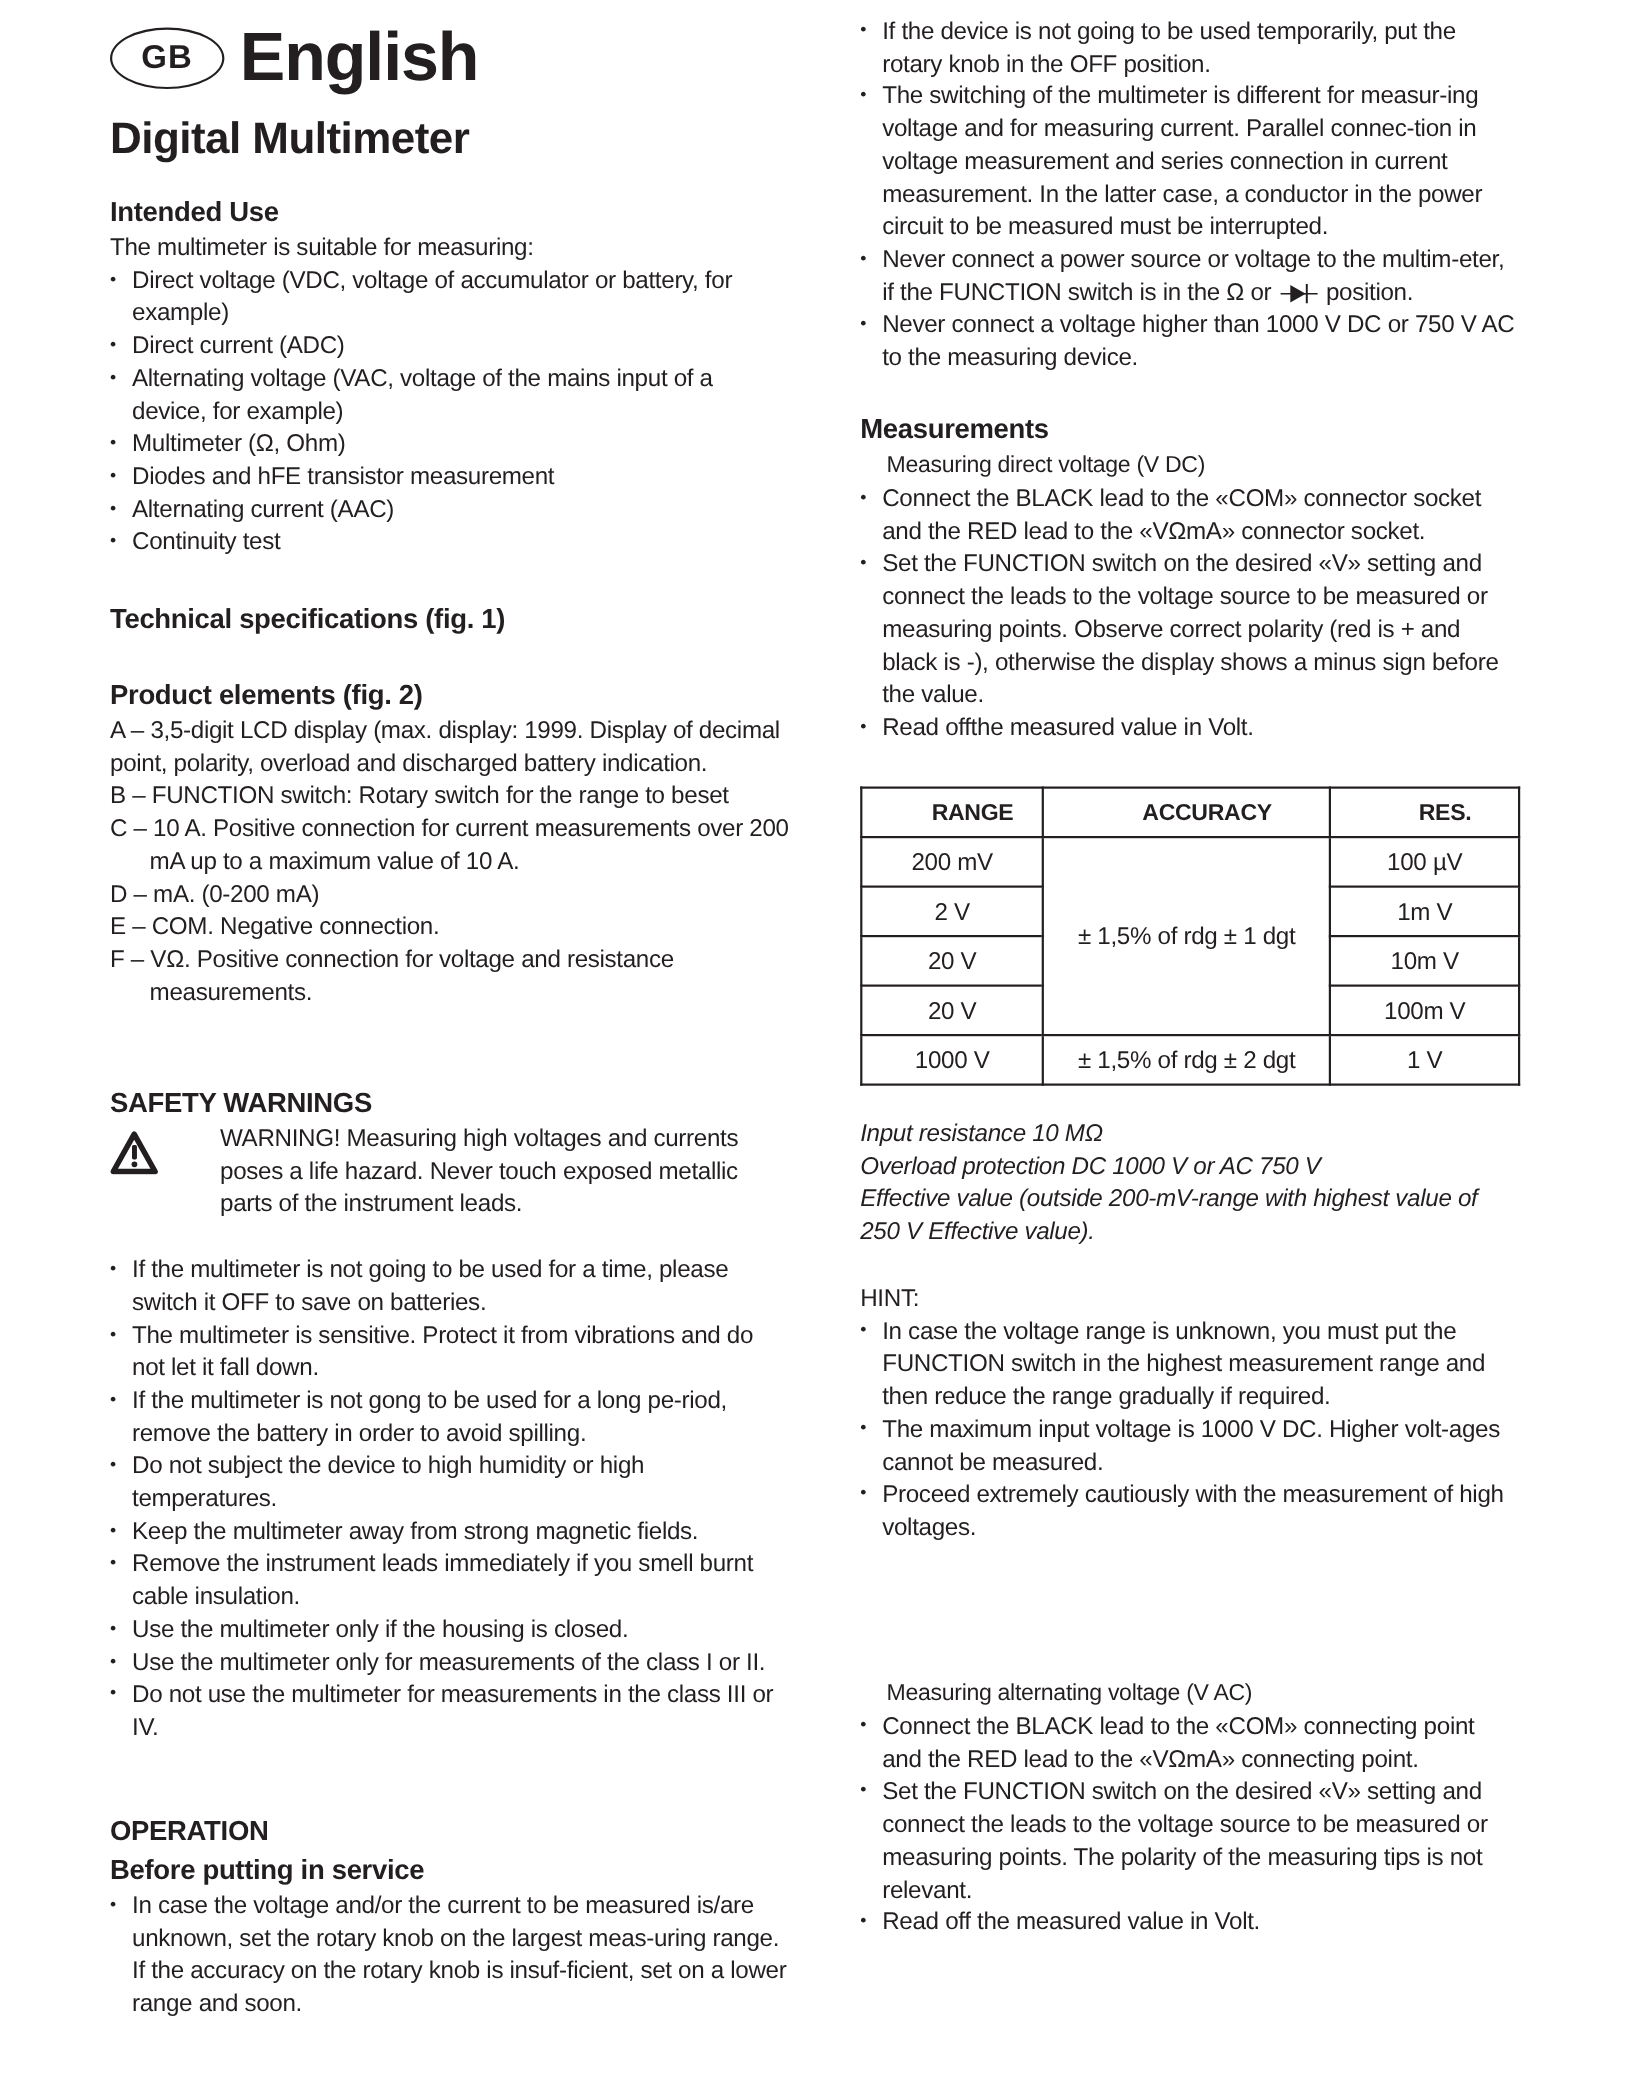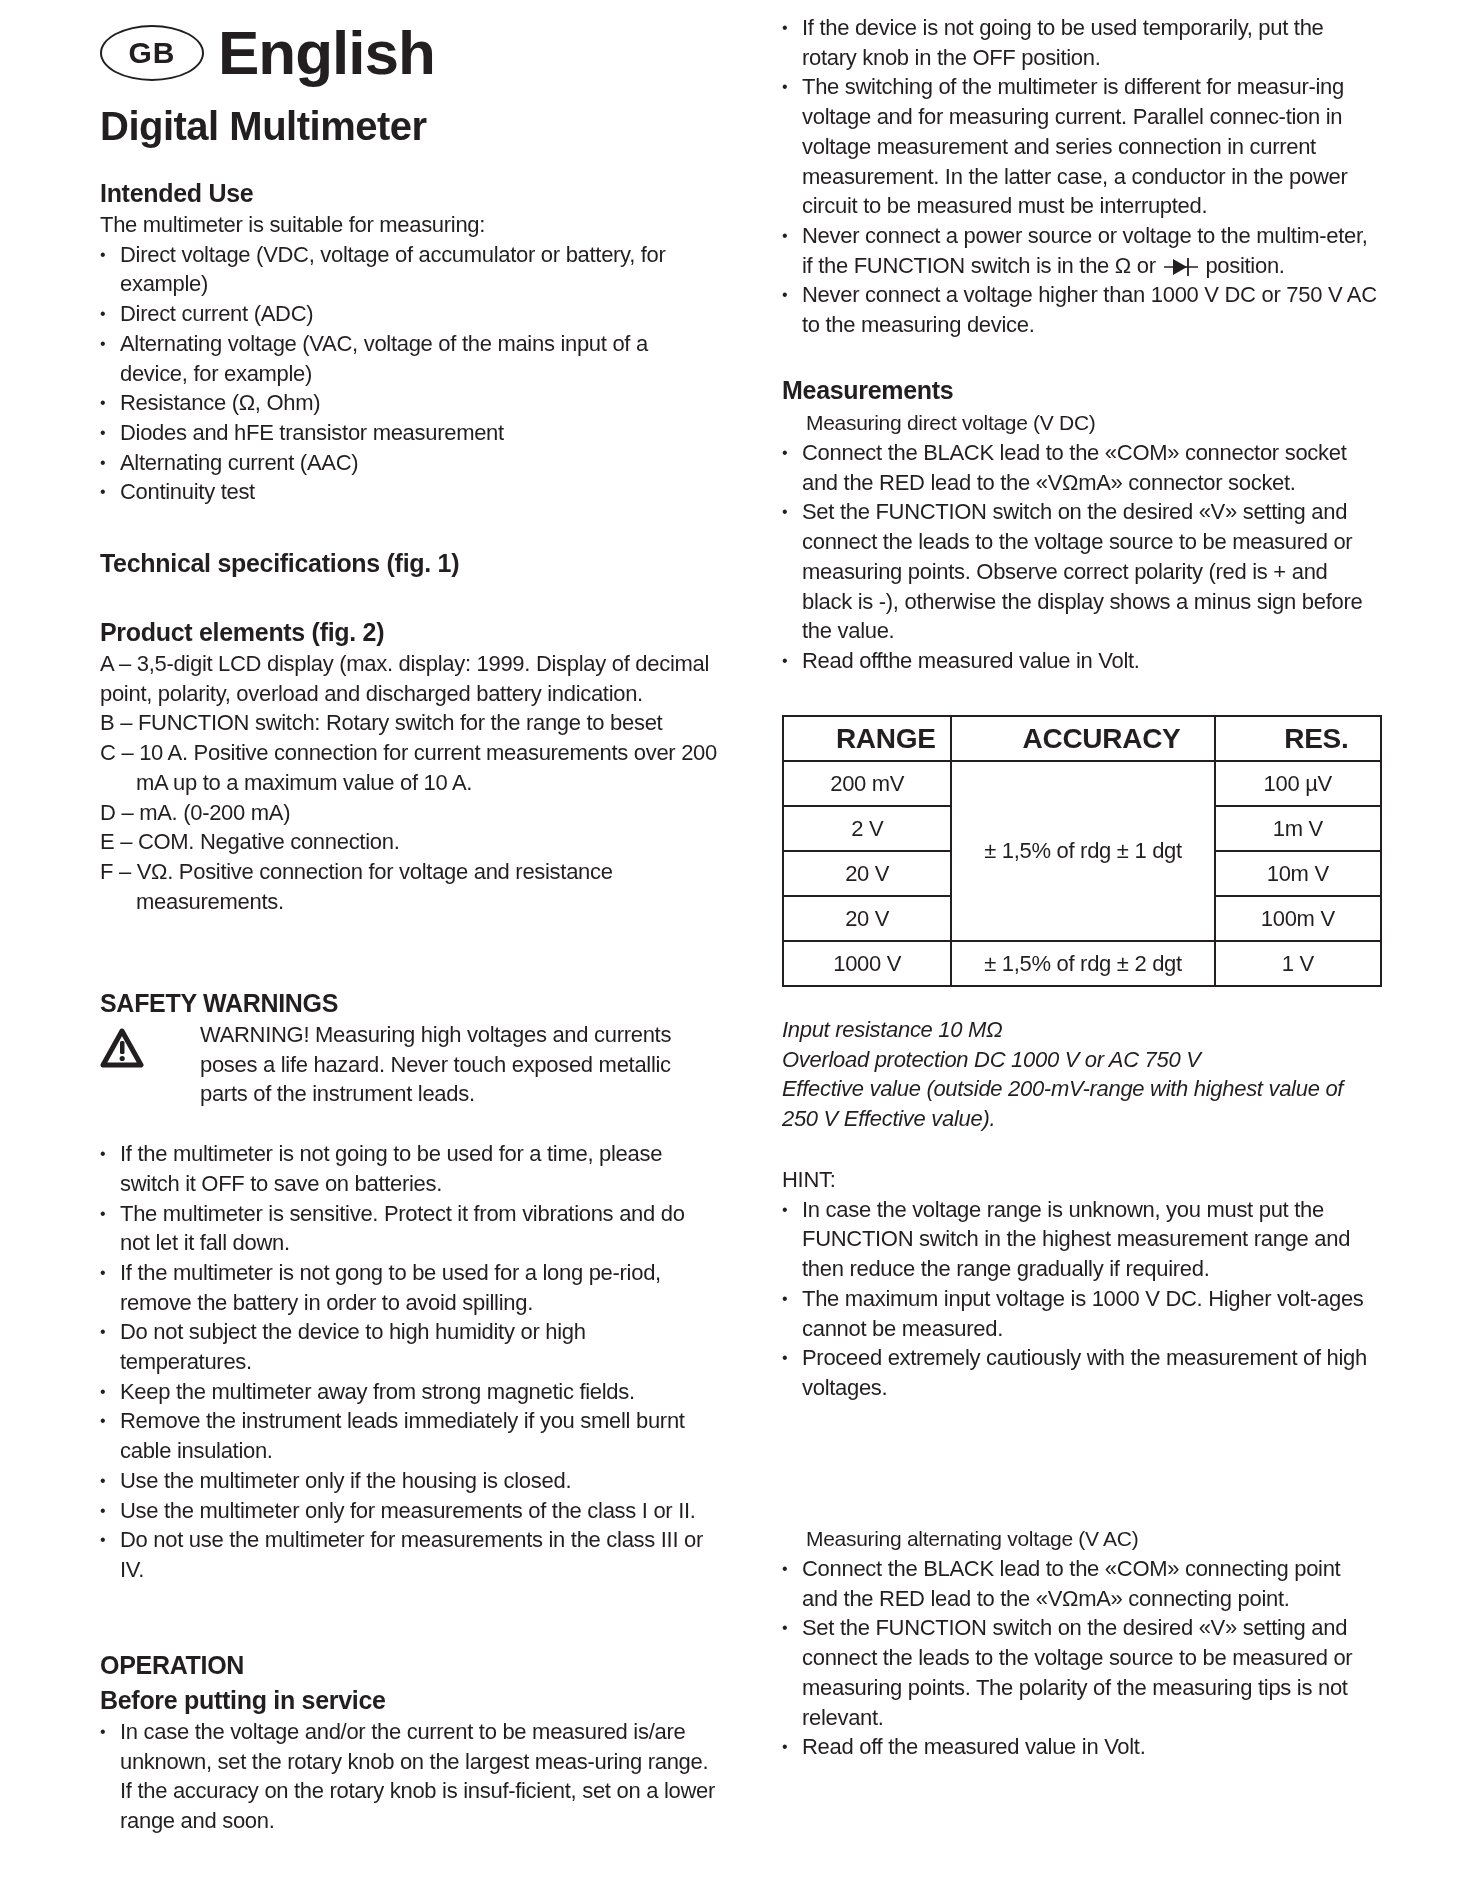--- a/index.html
+++ b/index.html
@@ -38,21 +38,21 @@
   .warning-icon { width: 44px; height: 40px; margin-top: 8px; margin-right: 20px; flex: none; }
 
   .diode { display: inline-block; vertical-align: middle; width: 34px; height: 18px; margin: 0 2px; }
 
   table.spec {
     border-collapse: collapse; width: 600px; font-size: 22px; letter-spacing: -0.3px;
   }
   table.spec td, table.spec th {
     border: 2px solid #231f20; text-align: center; height: 43px; padding: 0;
   }
-  table.spec th { font-weight: bold; font-size: 28px; padding-left: 37px; }
+  table.spec th { font-weight: bold; font-size: 21px; padding-left: 37px; }
   .c1 { width: 151px; } .c2 { width: 272px; } .c3 { width: 173px; }
 
   .abs { position: absolute; left: 0; }
 </style>
 </head>
 <body>
 
 <div class="lang-header">
   <div class="gb-badge">GB</div>
   <div class="lang-title">English</div>
@@ -61,21 +61,21 @@
 
 <div class="col col-left">
 
   <div class="abs" style="top:178px;width:620px;">
     <div class="h2" style="font-size:25px;">Intended Use</div>
     <div class="p" style="margin-top:2px;">The multimeter is suitable for measuring:</div>
     <ul class="bullets">
       <li>Direct voltage (VDC, voltage of accumulator or battery, for example)</li>
       <li>Direct current (ADC)</li>
       <li>Alternating voltage (VAC, voltage of the mains input of a device, for example)</li>
-      <li>Resistance (Ω, Ohm)</li>
+      <li>Multimeter (Ω, Ohm)</li>
       <li>Diodes and hFE transistor measurement</li>
       <li>Alternating current (AAC)</li>
       <li>Continuity test</li>
     </ul>
   </div>
 
   <div class="abs h2" style="top:548px;font-size:25px;">Technical specifications (fig. 1)</div>
 
   <div class="abs" style="top:617px;width:620px;">
     <div class="h2" style="font-size:25px;">Product elements (fig. 2)</div>

